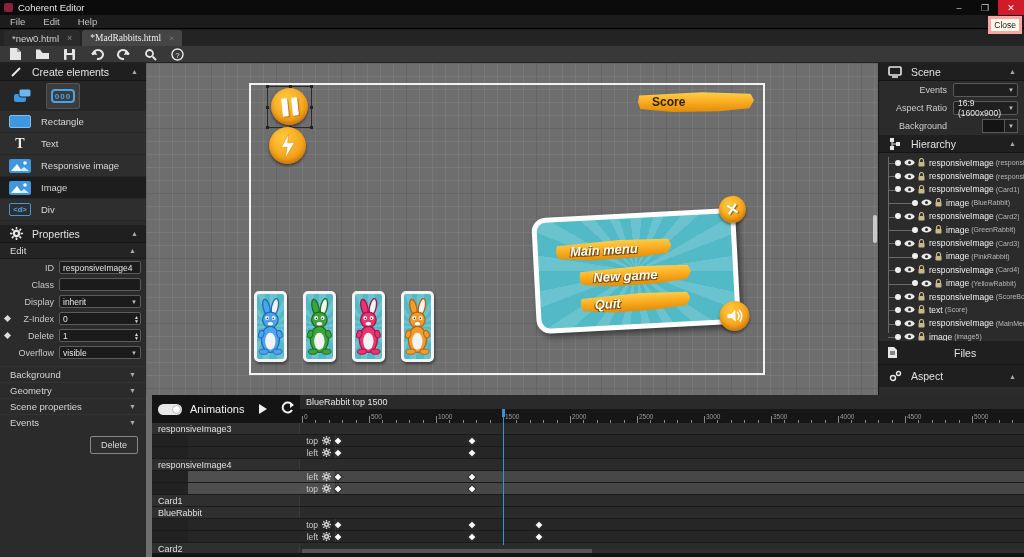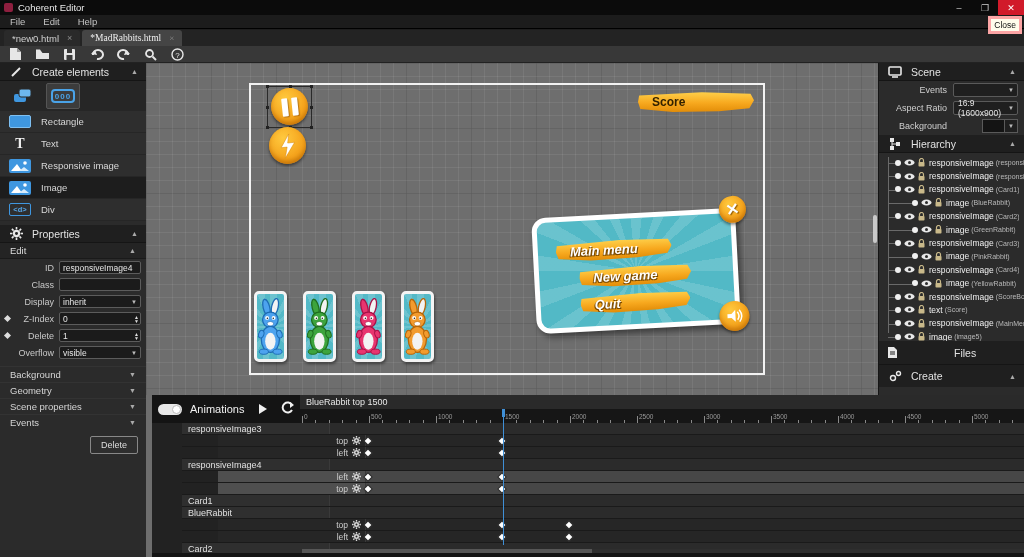--- a/index.html
+++ b/index.html
@@ -123,21 +123,21 @@
   .tl-header { position:absolute; left:0; top:0; width:148px; height:28px; background:#141414; display:flex; align-items:center; padding:0 6px; z-index:5; }
   .toggle { width:24px; height:11px; border-radius:6px; background:#e8e8e8; position:relative; margin-right:8px; }
   .toggle .knob { position:absolute; right:1px; top:1px; width:9px; height:9px; border-radius:50%; background:#fff; border:1px solid #bbb; }
   .tl-title { color:#f0f0f0; font-size:11px; flex:1; }
   .play-btn { width:0; height:0; border-left:8px solid #f0f0f0; border-top:5px solid transparent; border-bottom:5px solid transparent; margin-right:14px; }
   .loop-btn { color:#f0f0f0; font-size:12px; font-weight:bold; }
   .tl-info { position:absolute; left:148px; top:0; right:0; height:14px; background:#2a2a2a; color:#e8e8e8; font-size:9px; display:flex; align-items:center; padding-left:6px; }
   .tl-ruler { position:absolute; left:148px; top:14px; right:0; height:14px; background:#161616; }
   .tick { position:absolute; bottom:0; width:1px; background:#8a8a8a; }
   .tick-label { position:absolute; bottom:3px; color:#9a9a9a; font-size:6.5px; }
-  .tl-rows { position:absolute; left:0; top:28px; right:0; bottom:0;padding-left:30px; }
+  .tl-rows { position:absolute; left:0; top:28px; right:0; bottom:0; }
   .tl-row { display:flex; height:12px; border-bottom:1px solid #1a1a1a; }
   .tl-row .cell { width:148px; flex:none; display:flex; align-items:center; border-right:1px solid #3a3a3a; }
   .tl-row.group .cell { background:#2f2f2f; color:#e0e0e0; font-size:9px; padding-left:6px; }
   .tl-row.group .lane { background:#2b2b2b; }
   .tl-row.prop .cell { background:#262626; justify-content:flex-end; gap:4px; padding-right:4px; color:#cfcfcf; font-size:8.5px;margin-left:36px; }
   .tl-row.prop .lane { background:#262626; position:relative; }
   .tl-row.prop.hl .cell { background:#4f4f4f; }
   .tl-row.prop.hl .lane { background:#474747; }
   .lane { flex:1; position:relative; }
   .kf { position:absolute; top:50%; width:5px; height:5px; background:#fff; outline:1px solid #333; transform:translate(-50%,-50%) rotate(45deg); }
@@ -866,21 +866,21 @@
       <span class="ph-title">Files</span>
       <span class="ph-caret caret-down">▼</span>
     </div>
     <div class="panel-header" style="height:22px; border-bottom:none;">
       <span class="ph-icon">
         <svg width="13" height="12">
             <circle cx="4" cy="8" r="2.5" fill="none" stroke="#e8e8e8" stroke-width="1.4"></circle>
             <circle cx="9.5" cy="3.5" r="2" fill="none" stroke="#e8e8e8" stroke-width="1.4"></circle>
           </svg>
       </span>
-      <span class="ph-title">Create</span>
+      <span class="ph-title">Aspect</span>
       <span class="ph-caret caret-up">▲</span>
     </div>
   </div>
 
   <div class="gray-gap"></div>
   <div class="timeline">
     <div class="tl-header">
       <span class="toggle">
           <span class="knob"></span>
         </span>

